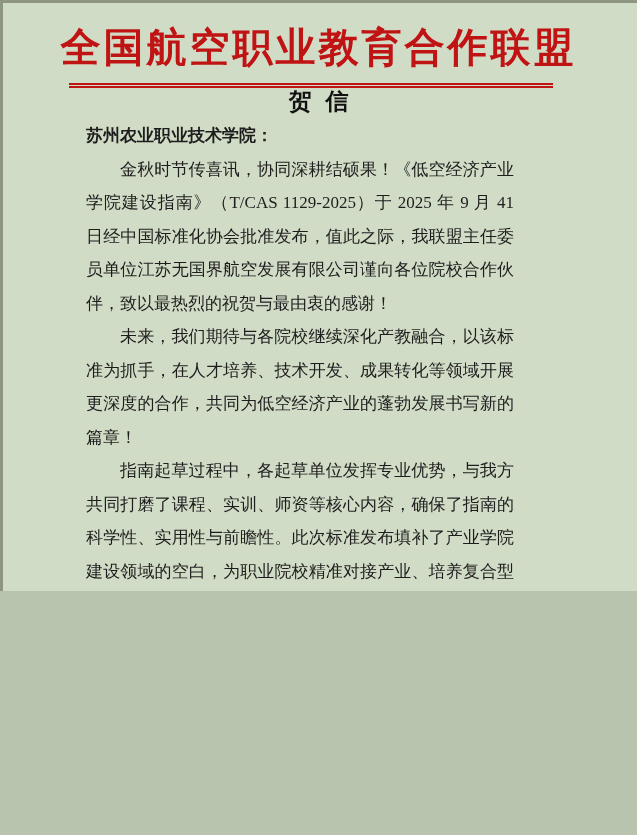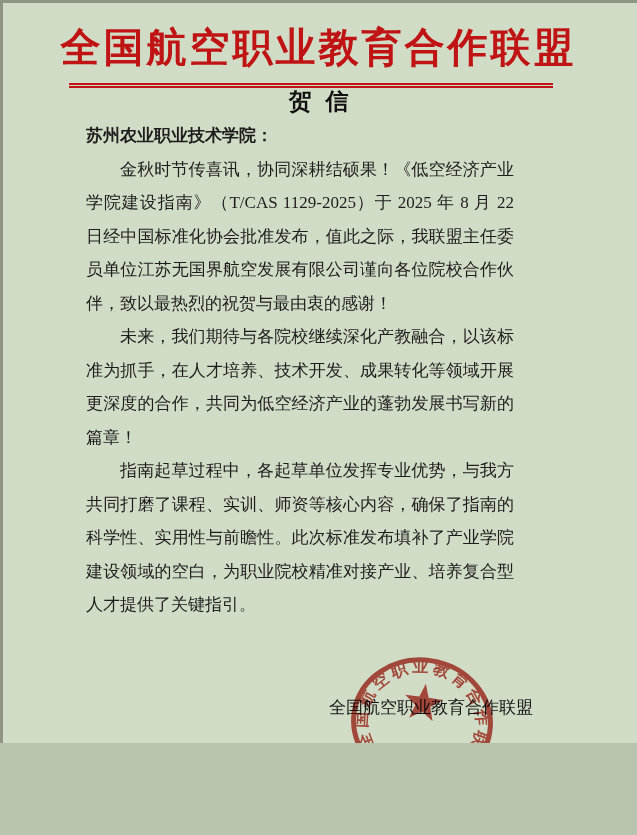--- a/index.html
+++ b/index.html
@@ -9,21 +9,21 @@
     --ink:#1d1d1d;
   }
   html,body{margin:0;padding:0;}
   body{
     width:637px;height:835px;
     background:#b9c4ae;
     font-family:"Liberation Serif","DejaVu Serif",serif;
   }
   .page{
     position:relative;
-    width:637px;height:743px;
+    width:637px;height:591px;
     background:var(--bg);
     box-sizing:border-box;
     box-shadow: inset 0 3px 0 #8e9583, inset 3px 0 0 #8e9583;
     overflow:hidden;
     color:var(--ink);
   }
   .org-title{
     margin:0;
     padding-top:26px;
     text-align:center;
@@ -107,21 +107,21 @@
 <div class="page">
 
   <h1 class="org-title">全国航空职业教育合作联盟</h1>
 
   <div class="header-rule"></div>
 
   <h2 class="letter-title">贺 信</h2>
 
   <div class="letter-body">
     <p class="salutation">苏州农业职业技术学院：</p>
-    <p class="para">金秋时节传喜讯，协同深耕结硕果！《低空经济产业学院建设指南》（T/CAS 1129-2025）于 2025 年 8 月 22 日经中国标准化协会批准发布，值此之际，我联盟主任委员单位江苏无国界航空发展有限公司谨向各位院校合作伙伴，致以最热烈的祝贺与最由衷的感谢！</p>
+    <p class="para">金秋时节传喜讯，协同深耕结硕果！《低空经济产业学院建设指南》（T/CAS 1129-2025）于 2025 年 9 月 41 日经中国标准化协会批准发布，值此之际，我联盟主任委员单位江苏无国界航空发展有限公司谨向各位院校合作伙伴，致以最热烈的祝贺与最由衷的感谢！</p>
     <p class="para">未来，我们期待与各院校继续深化产教融合，以该标准为抓手，在人才培养、技术开发、成果转化等领域开展更深度的合作，共同为低空经济产业的蓬勃发展书写新的篇章！</p>
     <p class="para">指南起草过程中，各起草单位发挥专业优势，与我方共同打磨了课程、实训、师资等核心内容，确保了指南的科学性、实用性与前瞻性。此次标准发布填补了产业学院建设领域的空白，为职业院校精准对接产业、培养复合型人才提供了关键指引。</p>
   </div>
 
   <div class="sign-block">
     <div>全国航空职业教育合作联盟</div>
   </div>
 
   <svg class="stamp" viewBox="0 0 150 140" xmlns="http://www.w3.org/2000/svg">
     <ellipse cx="75" cy="70" rx="68.5" ry="62" fill="none" stroke="#bc352c" stroke-width="5"></ellipse>

